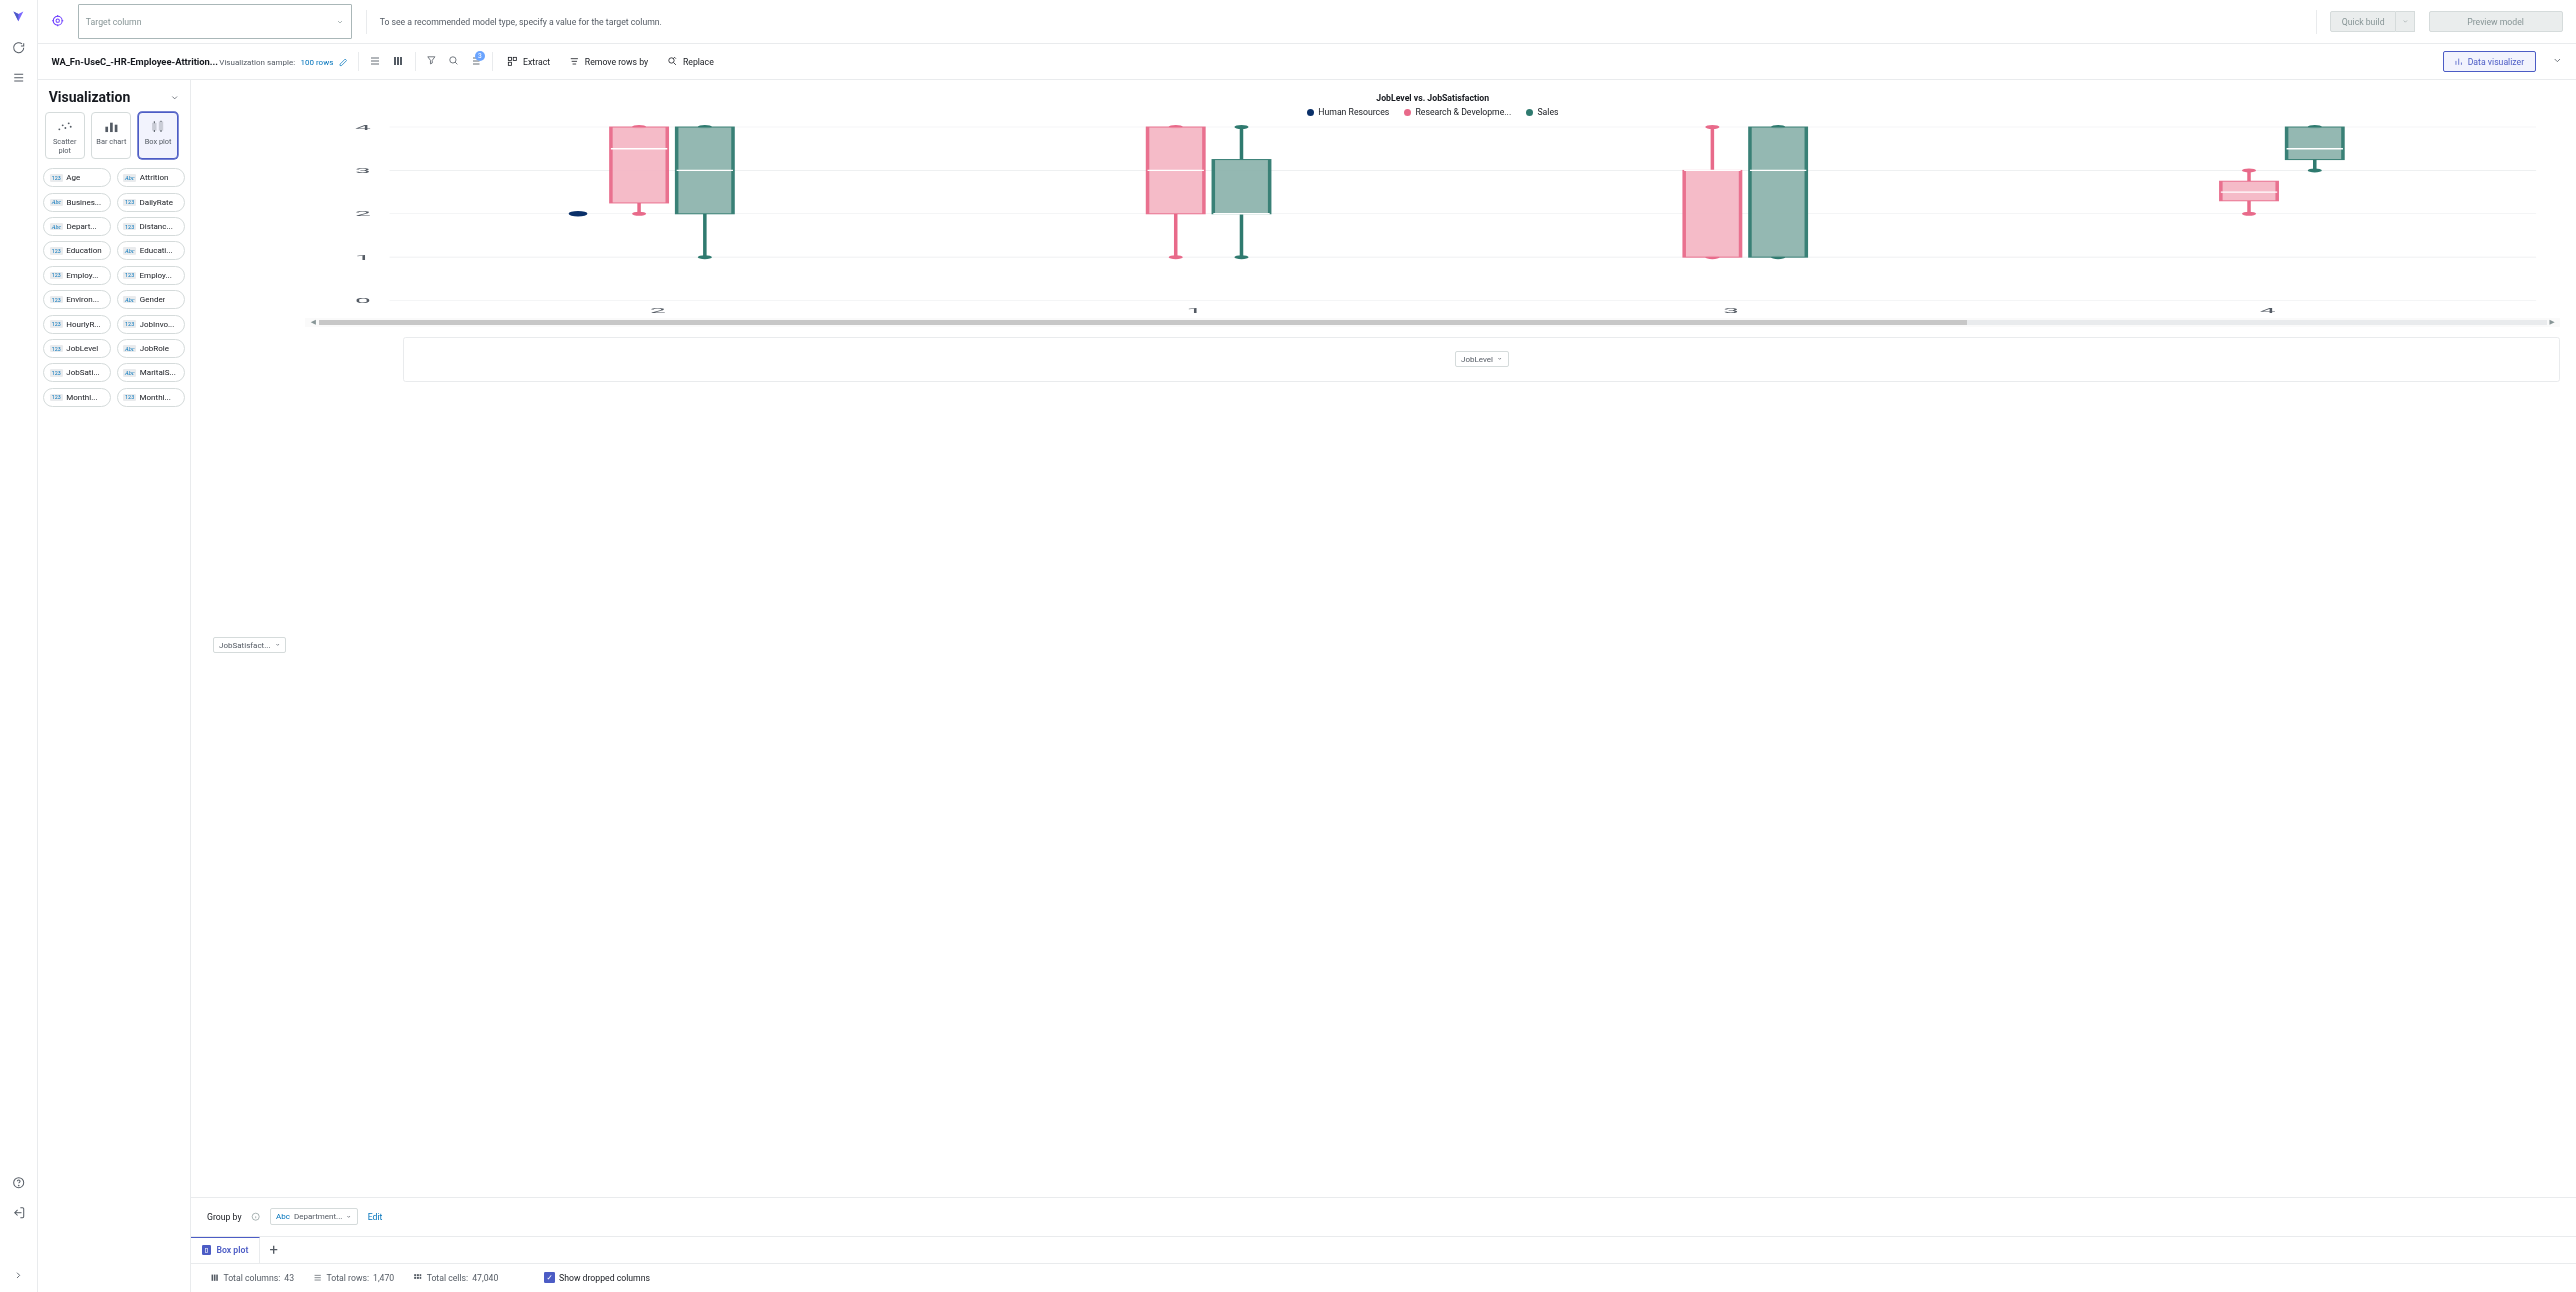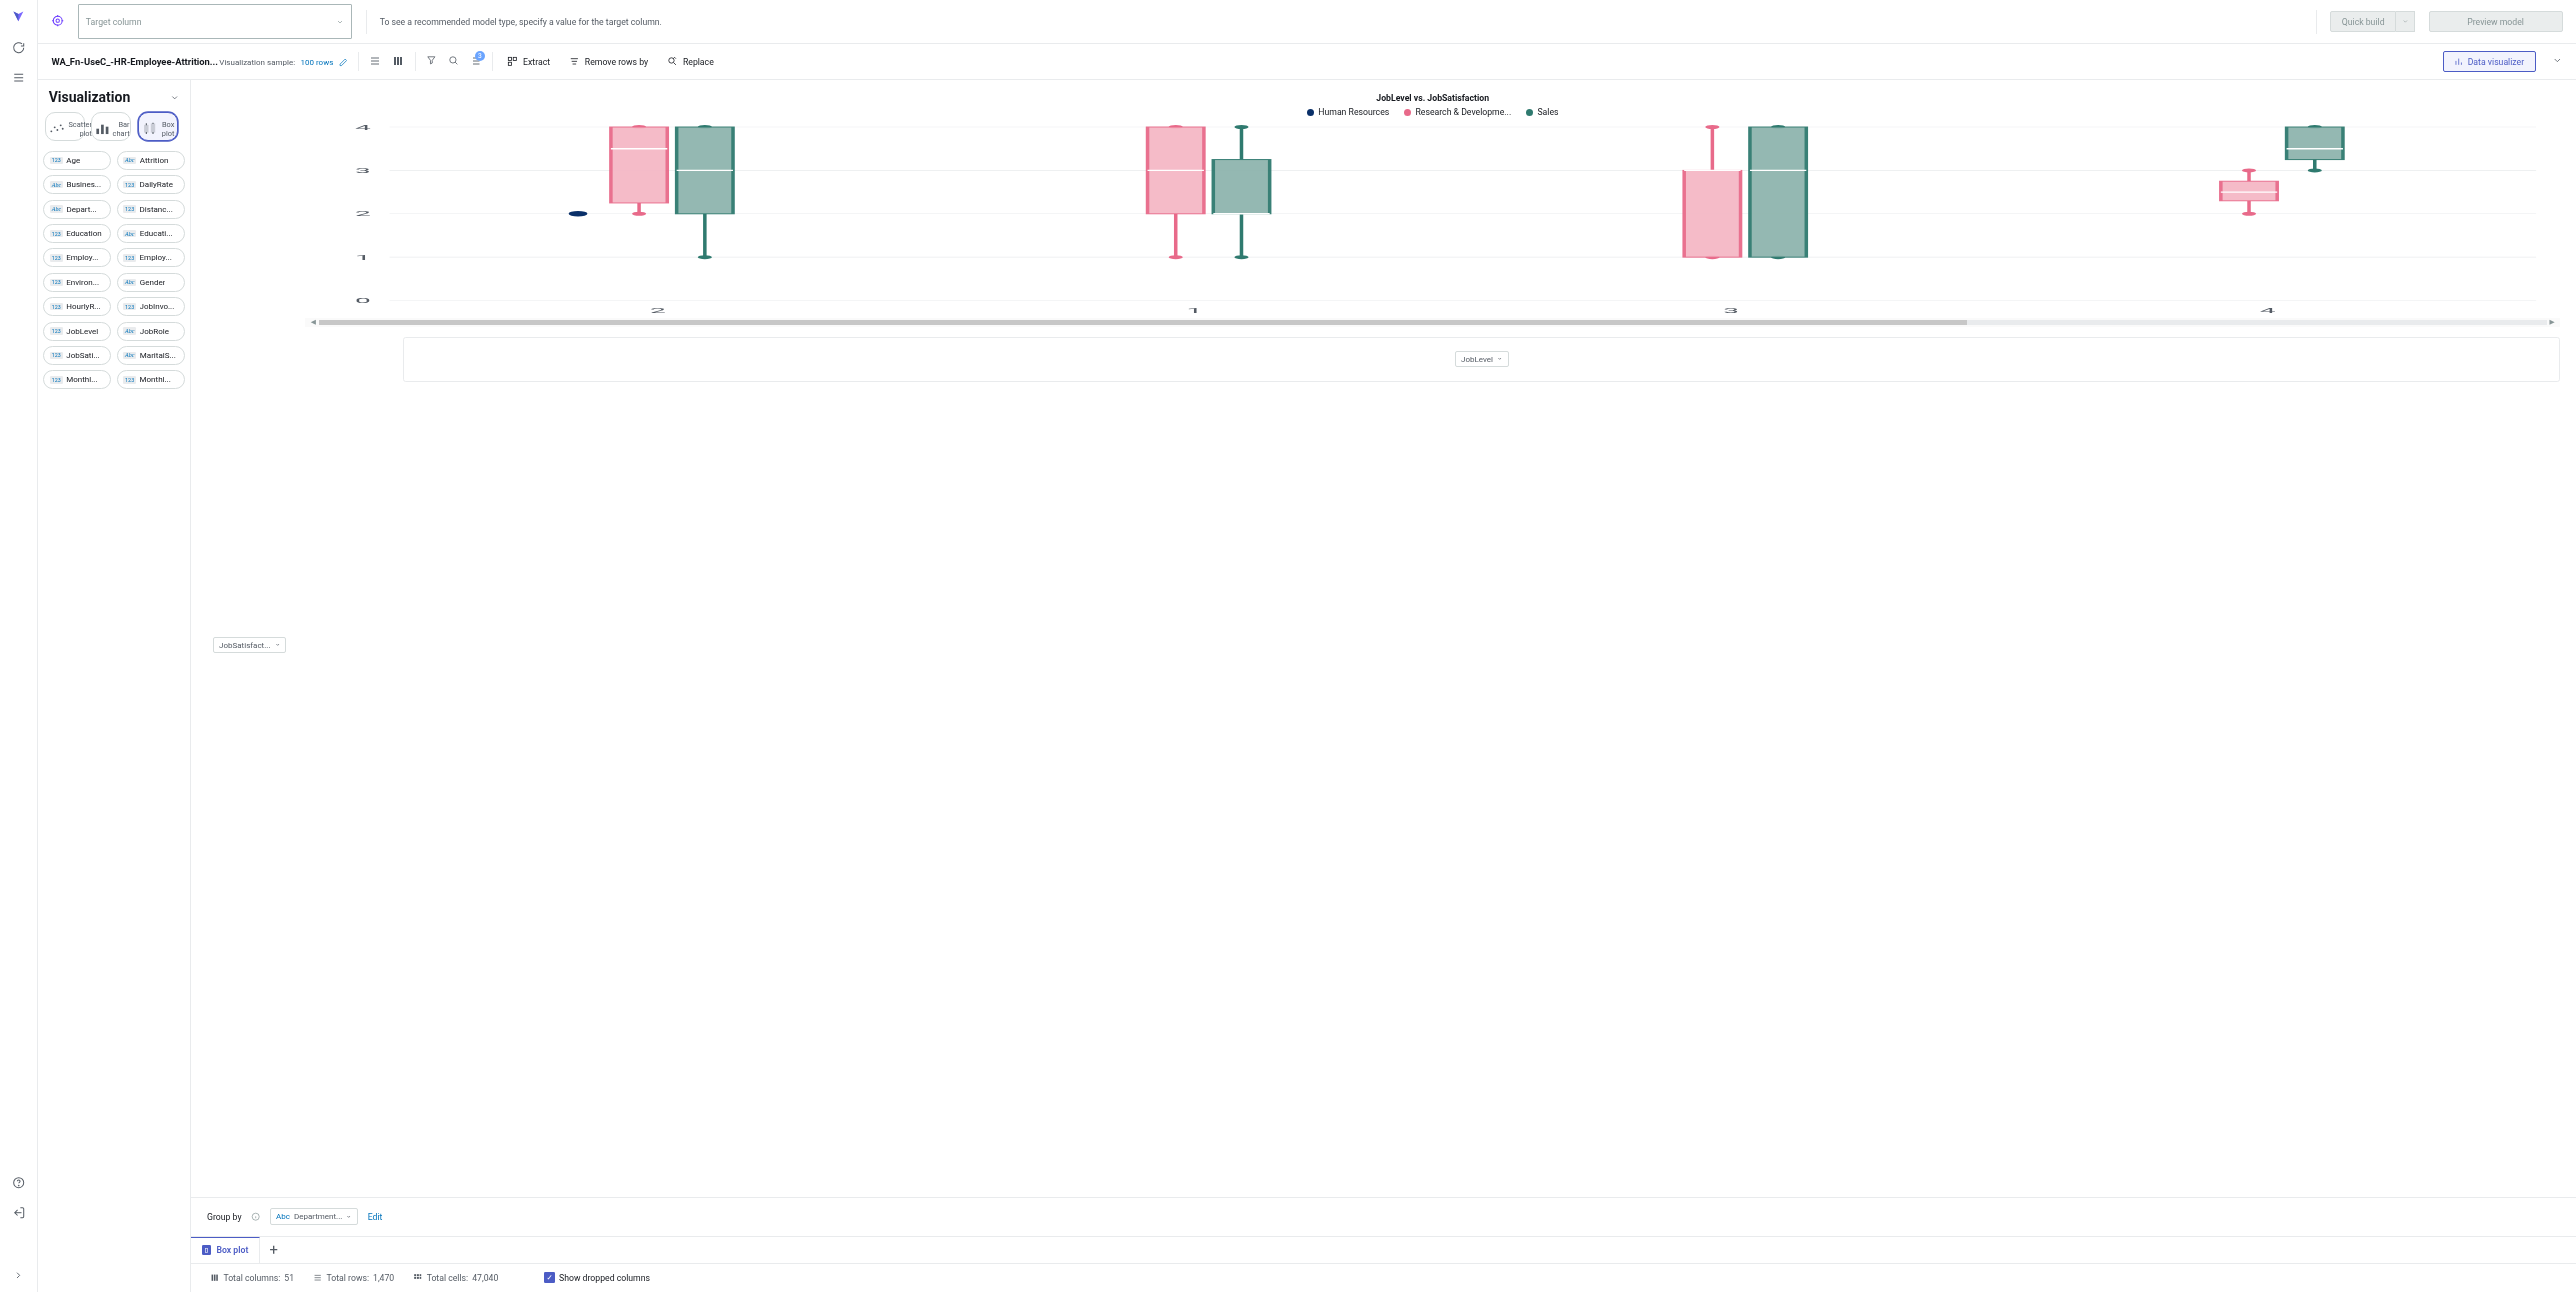--- a/index.html
+++ b/index.html
@@ -39,21 +39,21 @@
 .relpos{position:relative;}
 .btn.outline-active { border-color:#4c5cc5; color:#4c5cc5; background:#f2f3fd;}
 
 
 .body { flex:1; display:flex; min-height:0; }
 
 
 .viz { width: 153px; border-right:0.7px solid #e9ebed; display:flex; flex-direction:column; }
 .viz-head { display:flex; align-items:center; justify-content:space-between; padding:9.4px 10.7px 6.7px 10.7px; font-weight:700; font-size:14px;}
 .chart-types { display:flex; gap:6.7px; padding:0 6.7px 6.7px 6.7px;}
-.ctype { width:40px; border:0.7px solid #d5dbdb; border-radius:10px; display:flex; flex-direction:row; align-items:center; gap:2.7px; padding:6.7px 2.7px 2.7px 2.7px; cursor:pointer; font-size:7.4px; color:#545b64; text-align:right;}
+.ctype { width:40px; border:0.7px solid #d5dbdb; border-radius:4px; display:flex; flex-direction:column; align-items:center; gap:2.7px; padding:6.7px 2.7px 2.7px 2.7px; cursor:pointer; font-size:7.4px; color:#545b64; text-align:center;}
 .ctype.selected { border-color:#4c5cc5; background:#f2f3fd; box-shadow:0 0 0 0.7px #4c5cc5;}
 .ctype .glyph{font-size:12px;color:#545b64;height:14.8px;display:flex;align-items:center;}
 .cols { flex:1; overflow-y:auto; padding:2.7px 5.4px 5.4px 5.4px; display:grid; grid-template-columns:1fr 1fr; gap:5.4px; align-content:start;}
 .chip { border:0.7px solid #d5dbdb; border-radius:10.7px; height:19px; display:flex; align-items:center; padding:0 5.4px; gap:3.4px; font-size:8px; color:#16191f; cursor:grab; overflow:hidden;}
 .chip .tt{ font-size:5.4px; padding:0.7px 2px; border-radius:1.3px; background:#e9ebed; color:#0073bb;}
 .chip .tt.abc{ font-style:italic; font-family:Georgia,serif; font-size:6px;}
 .chip span.lbl{white-space:nowrap; overflow:hidden; text-overflow:ellipsis;}
 
 
 .chartarea { flex:1; display:flex; flex-direction:column; min-width:0; }
@@ -490,21 +490,21 @@
         </div>
 
         <div class="status">
           <span class="seg">
             <svg width="9.4" height="9.4" viewBox="0 0 24 24" fill="#545b64">
                 <rect x="4" y="4" width="4" height="16"></rect>
                 <rect x="10" y="4" width="4" height="16"></rect>
                 <rect x="16" y="4" width="4" height="16"></rect>
               </svg>
             <span>Total columns:</span>
-            <span>51</span>
+            <span>43</span>
           </span>
           <span class="seg">
             <svg width="9.4" height="9.4" viewBox="0 0 24 24" fill="none" stroke="#545b64" stroke-width="1.8">
                 <path d="M4 6h16M4 12h16M4 18h16"></path>
               </svg>
             <span>Total rows:</span>
             <span>1,470</span>
           </span>
           <span class="seg">
             <svg width="9.4" height="9.4" viewBox="0 0 24 24" fill="#545b64">

